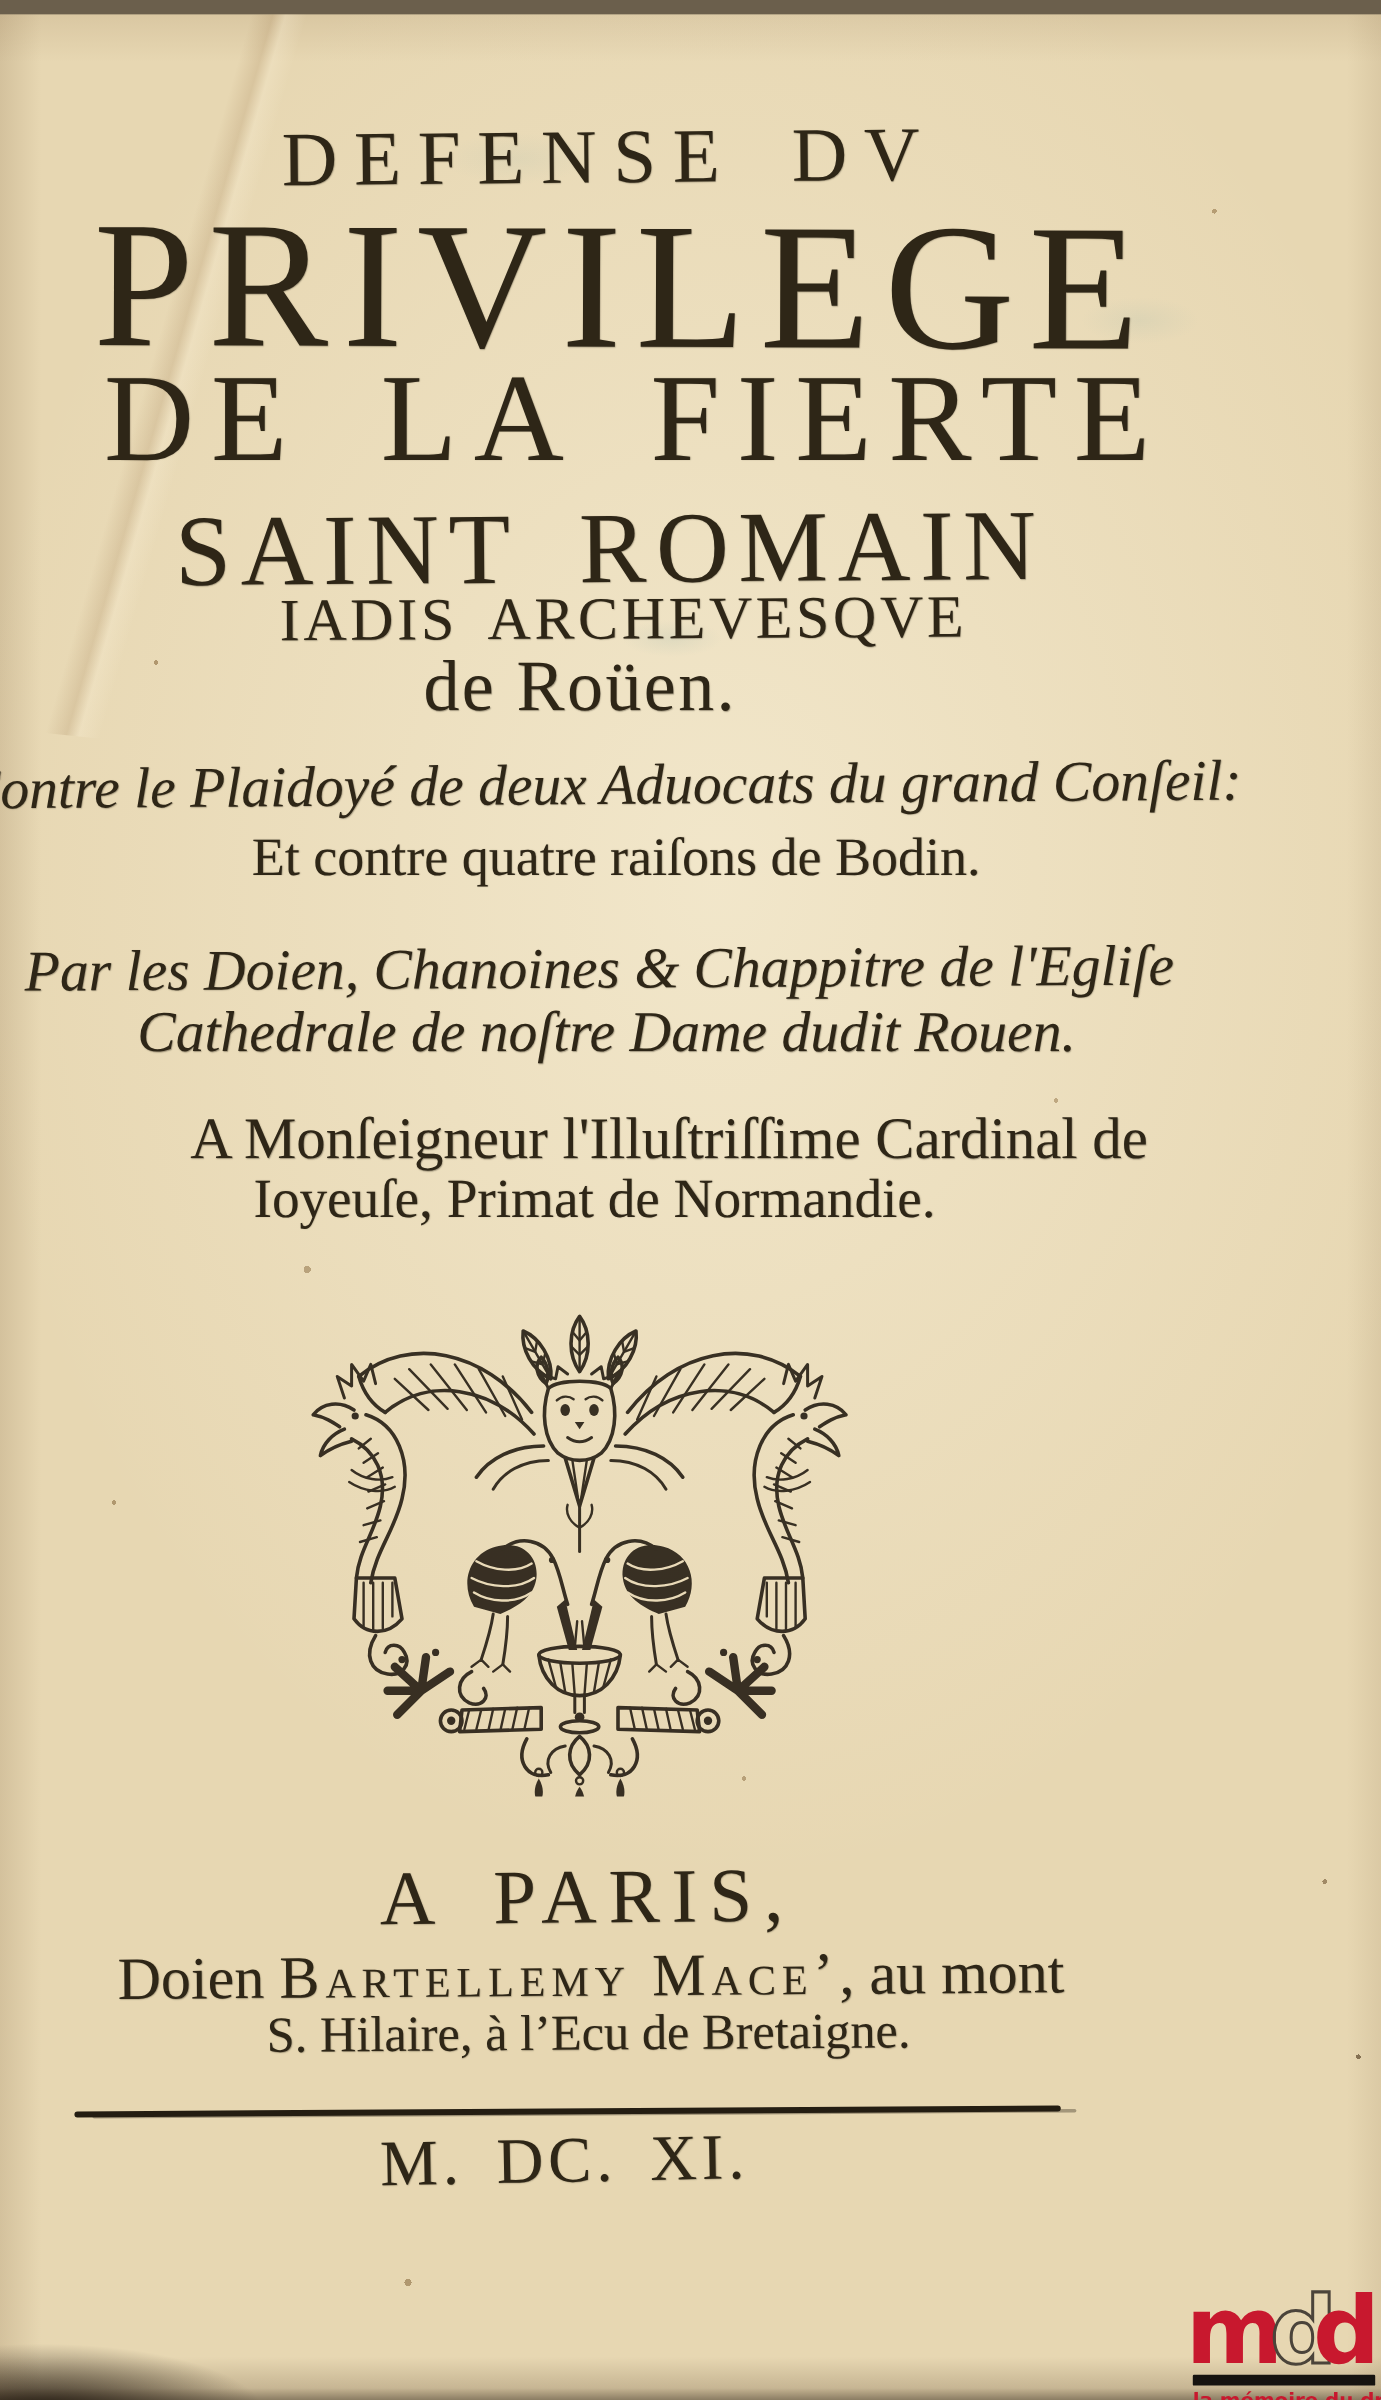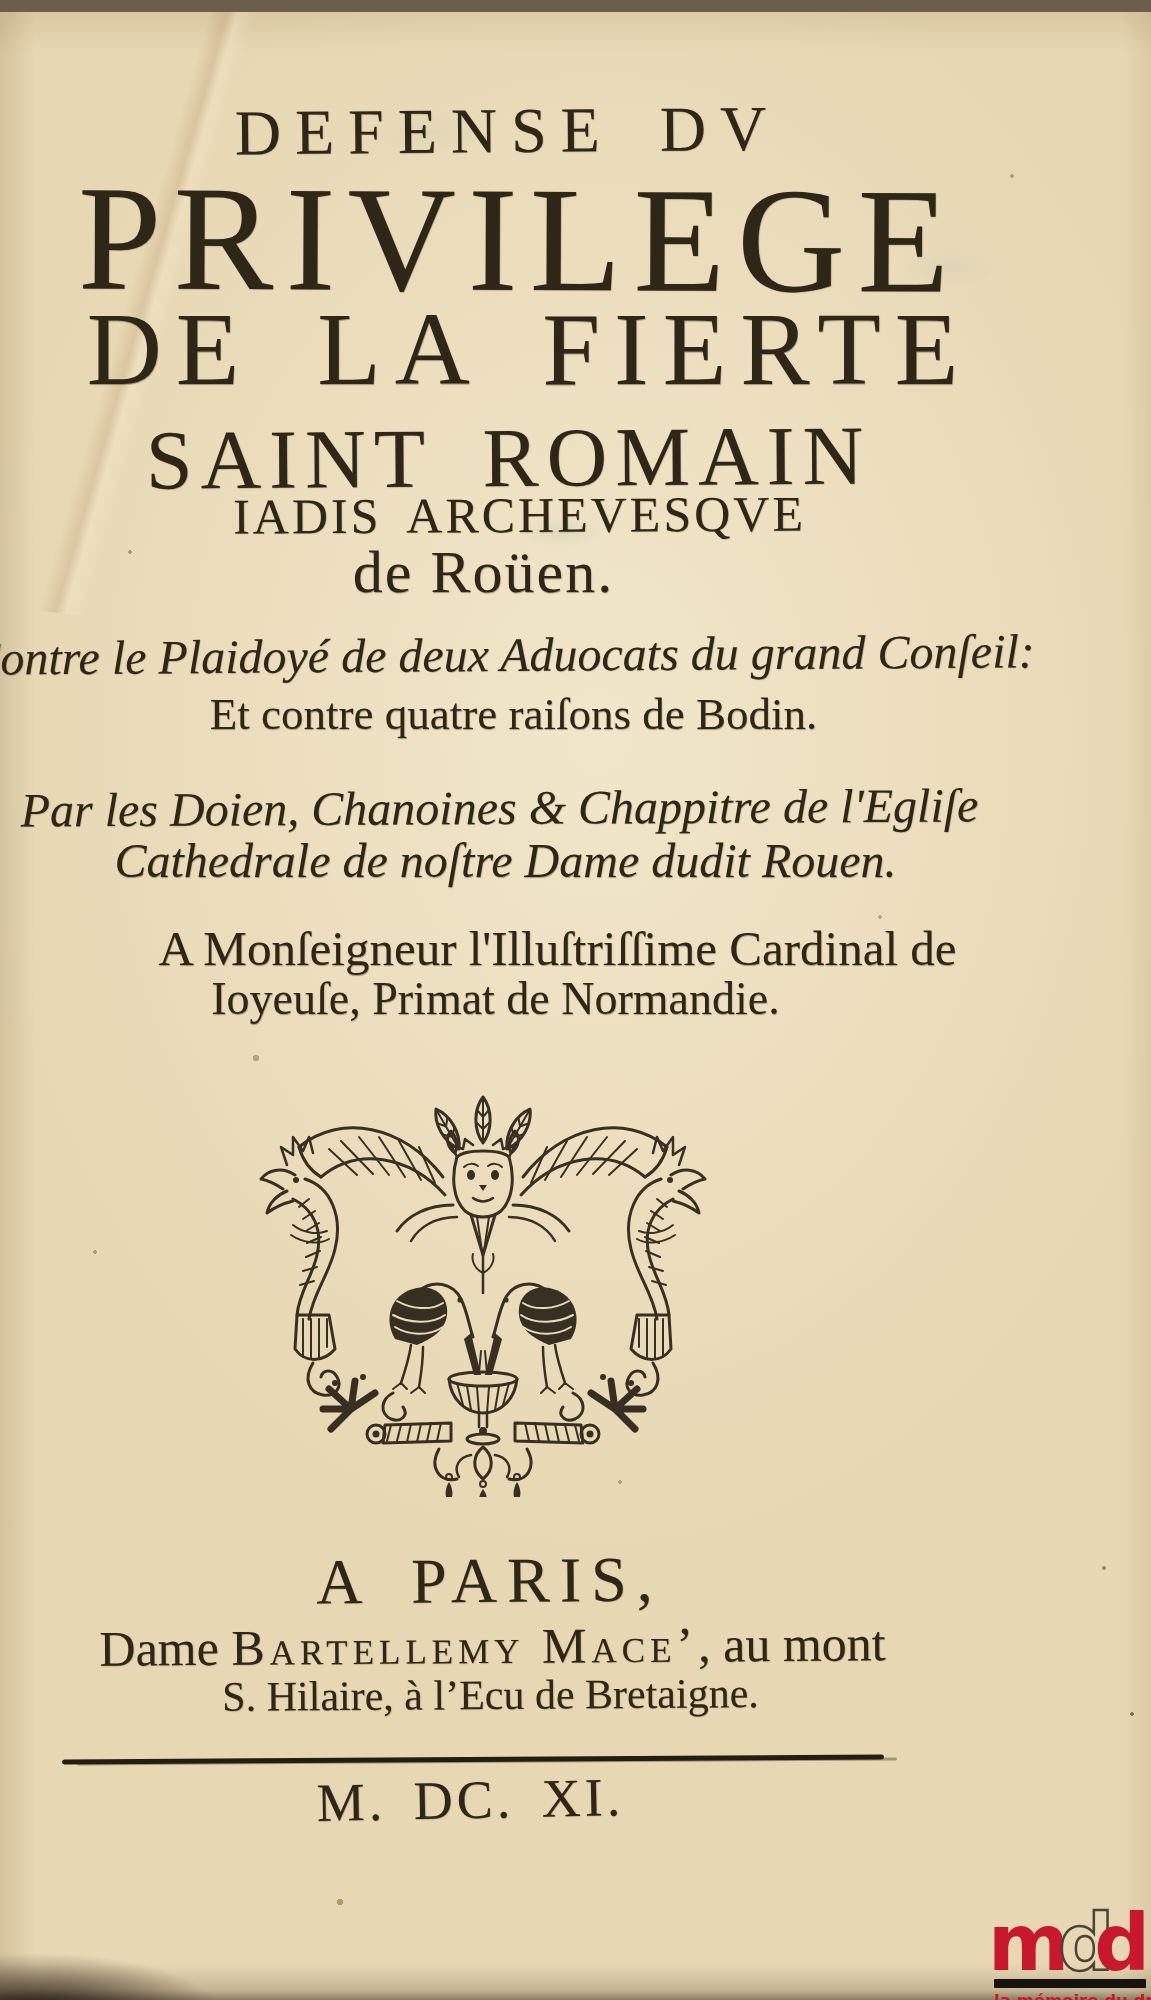--- a/index.html
+++ b/index.html
@@ -192,21 +192,21 @@
       <ellipse cx="240" cy="352" rx="16" ry="5"></ellipse>
 
       <path d="M240,360 C230,368 228,382 240,392 C252,382 250,368 240,360 Z"></path>
       <path d="M228,368 C216,370 210,380 216,390 M252,368 C264,370 270,380 264,390" stroke-width="2.5"></path>
       <circle cx="240" cy="397" r="3" stroke-width="2"></circle>
       <path d="M240,402 C234,410 235,420 240,423 C245,420 246,410 240,402 Z" fill="#2b2318" stroke="none"></path>
     </g>
   </svg>
 
   <div class="txt l-aparis">A PARIS,</div>
-  <div class="txt l-imprint1"><span>Dame </span><span class="pubname">Bartellemy Mace’</span><span>, au mont</span></div>
+  <div class="txt l-imprint1"><span>Doien </span><span class="pubname">Bartellemy Mace’</span><span>, au mont</span></div>
   <div class="txt l-imprint2">S. Hilaire, à l’Ecu de Bretaigne.</div>
 
   <div class="rule"></div>
 
   <div class="txt l-date">M. DC. XI.</div>
 
   <div class="mdd">
     <div class="mdd-letters">
       <span class="mdd-m">m</span>
       <span class="mdd-d1">d</span>

